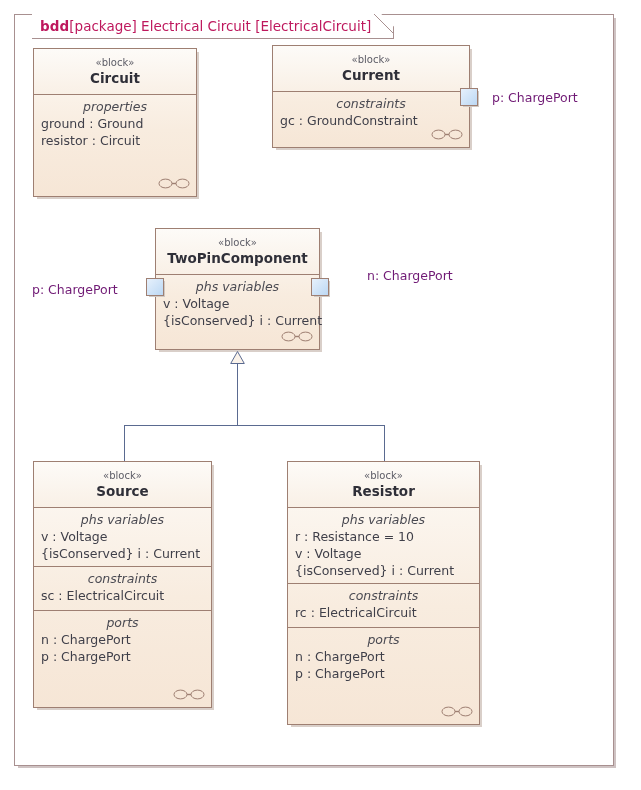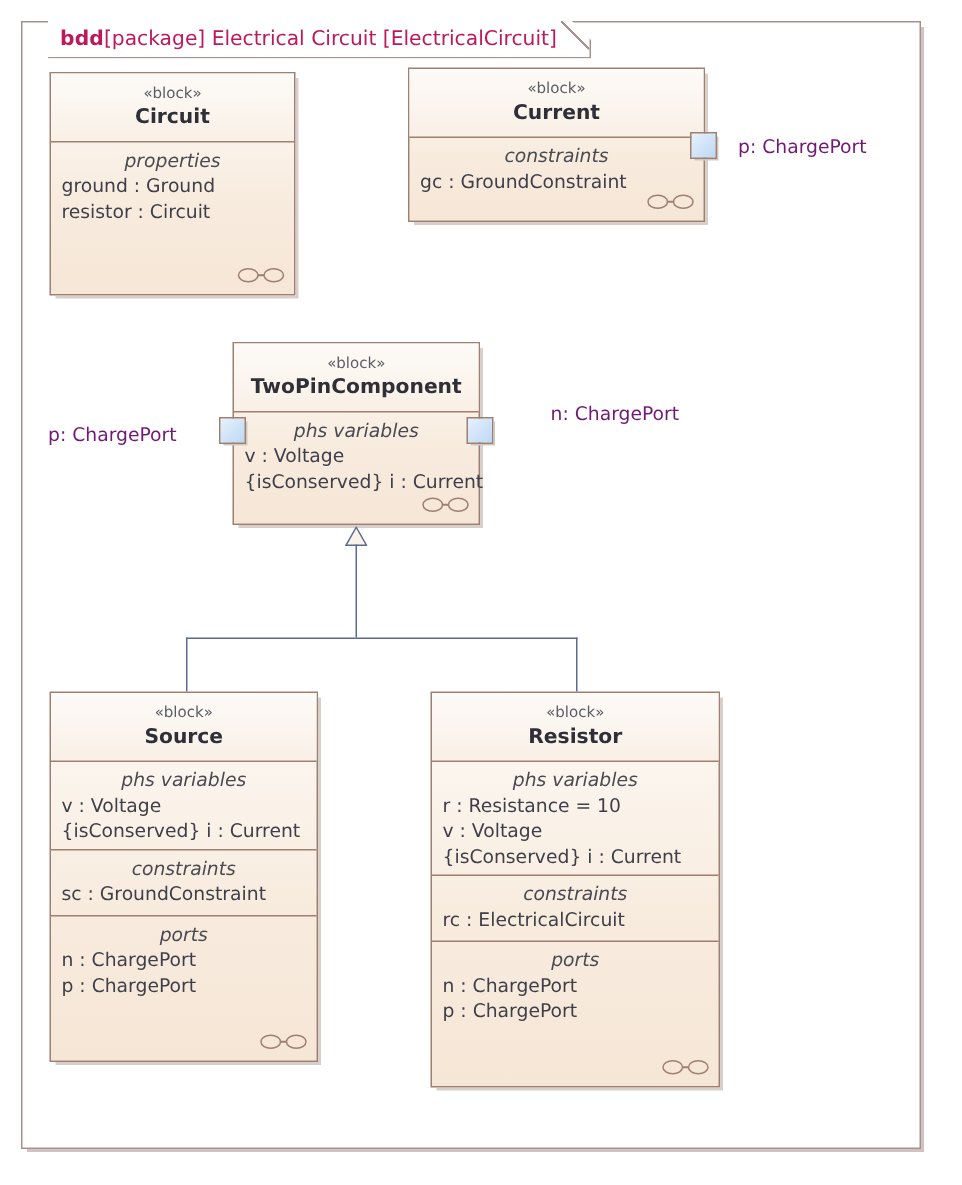--- a/index.html
+++ b/index.html
@@ -235,21 +235,21 @@
     <div class="stereotype">«block»</div>
     <div class="block-name">Source</div>
   </div>
   <div class="compartment" style="height:59px;">
     <div class="comp-title">phs variables</div>
     <div class="comp-item">v : Voltage</div>
     <div class="comp-item">{isConserved} i : Current</div>
   </div>
   <div class="compartment" style="height:44px;">
     <div class="comp-title">constraints</div>
-    <div class="comp-item">sc : GroundConstraint</div>
+    <div class="comp-item">sc : ElectricalCircuit</div>
   </div>
   <div class="compartment" style="height:95px;">
     <div class="comp-title">ports</div>
     <div class="comp-item">n : ChargePort</div>
     <div class="comp-item">p : ChargePort</div>
     <svg class="block-icon" viewBox="0 0 32 13">
       <ellipse cx="7.5" cy="6.5" rx="6.5" ry="4.4" fill="none" stroke="#9e7f72" stroke-width="1"></ellipse>
       <ellipse cx="24.5" cy="6.5" rx="6.5" ry="4.4" fill="none" stroke="#9e7f72" stroke-width="1"></ellipse>
       <line x1="14" y1="6.5" x2="18" y2="6.5" stroke="#9e7f72" stroke-width="1.4"></line>
     </svg>

